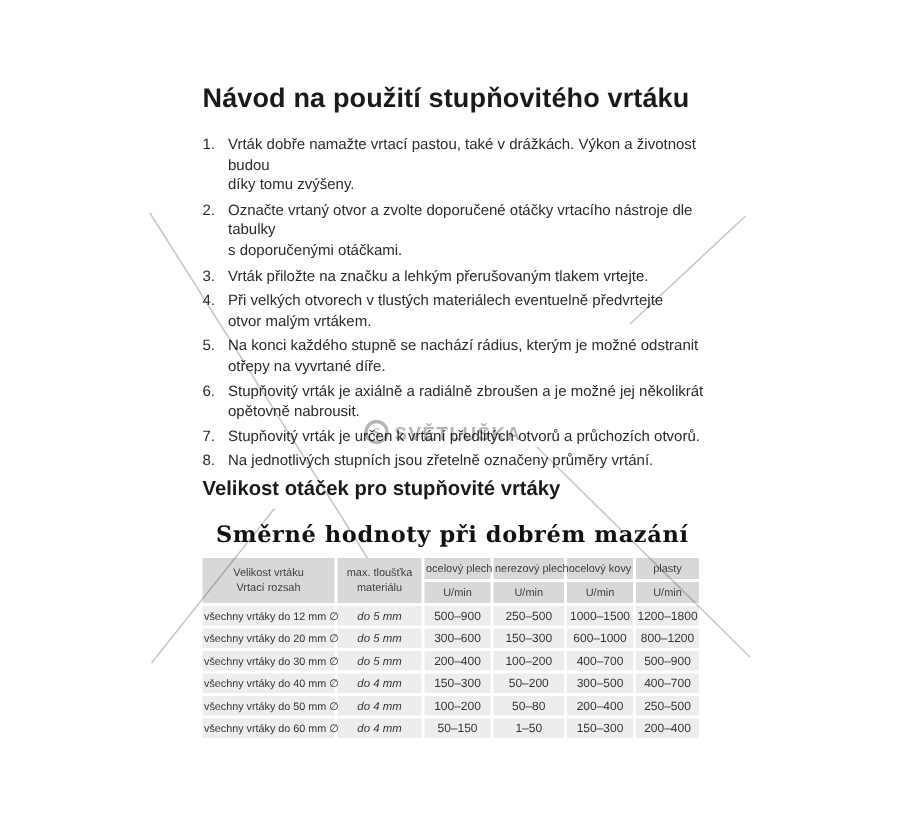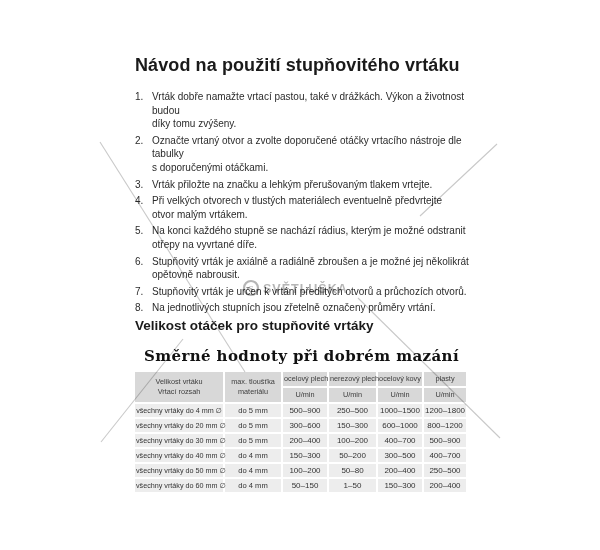--- a/index.html
+++ b/index.html
@@ -30,21 +30,21 @@
   }
   table.speed th, table.speed td {
     padding:0 1px; text-align:center; vertical-align:middle;
     white-space:nowrap; overflow:visible; font-weight:400;
   }
   table.speed thead th { background:#d8d8d8; color:#3d3d3d; font-size:7.3px; height:14px; }
   table.speed thead th .hl { display:block; line-height:9.5px; }
   table.speed thead th.merged { height:30px; }
   table.speed tbody td { background:#ededed; color:#333333; height:13px; }
   td.size { font-size:7.2px; }
-  td.thk  { font-size:7.6px; }
+  td.thk  { font-size:7.6px;font-style:italic; }
   td.val  { font-size:8px;margin-top:19px; }
   svg.wm {
     position:absolute; left:0; top:0; z-index:2; pointer-events:none;
     mix-blend-mode:multiply;
   }
 </style>
 </head>
 <body>
 
 <div class="page">
@@ -122,21 +122,21 @@
         </tr>
         <tr>
           <th>U/min</th>
           <th>U/min</th>
           <th>U/min</th>
           <th>U/min</th>
         </tr>
       </thead>
       <tbody>
         <tr>
-          <td class="size">všechny vrtáky do 4 mm ∅</td>
+          <td class="size">všechny vrtáky do 12 mm ∅</td>
           <td class="thk">do 5 mm</td>
           <td class="val">500–900</td>
           <td class="val">250–500</td>
           <td class="val">1000–1500</td>
           <td class="val">1200–1800</td>
         </tr>
         <tr>
           <td class="size">všechny vrtáky do 20 mm ∅</td>
           <td class="thk">do 5 mm</td>
           <td class="val">300–600</td>

